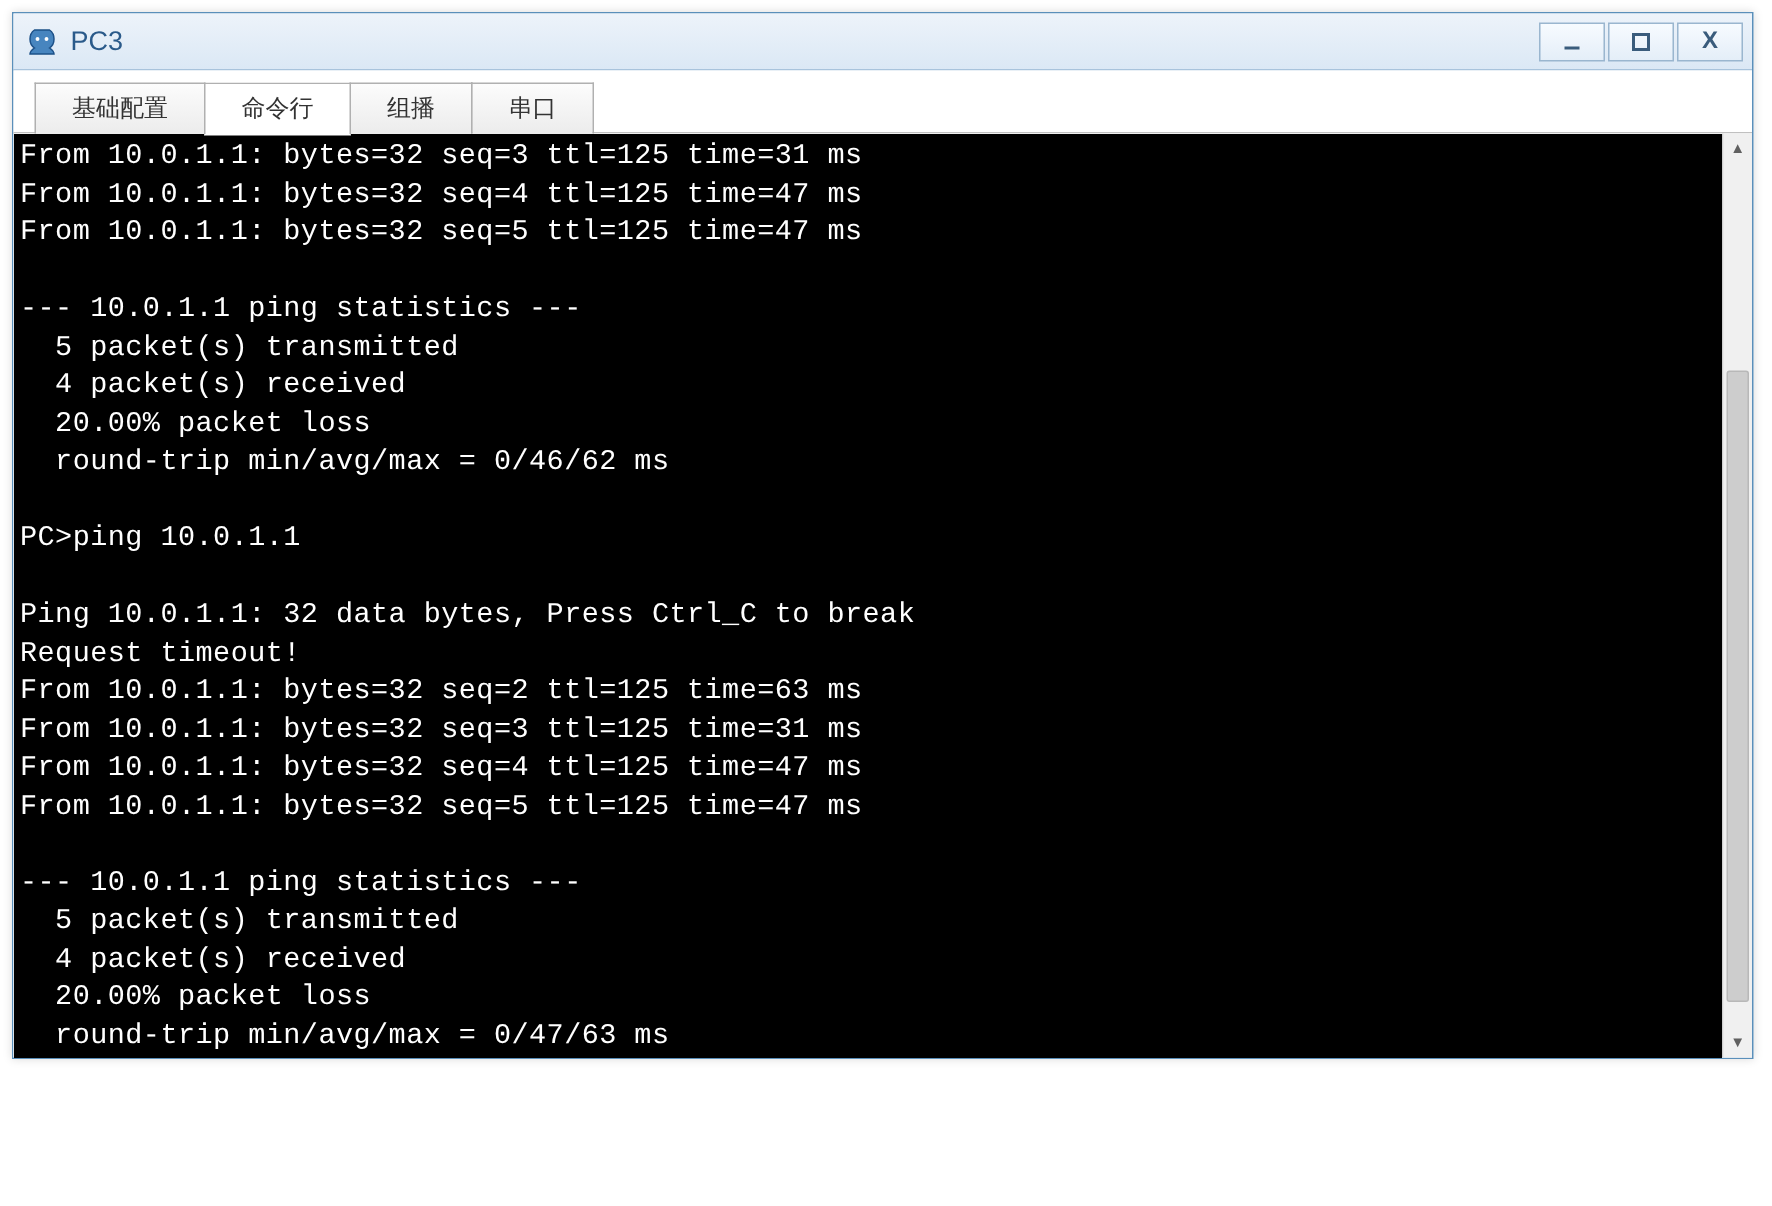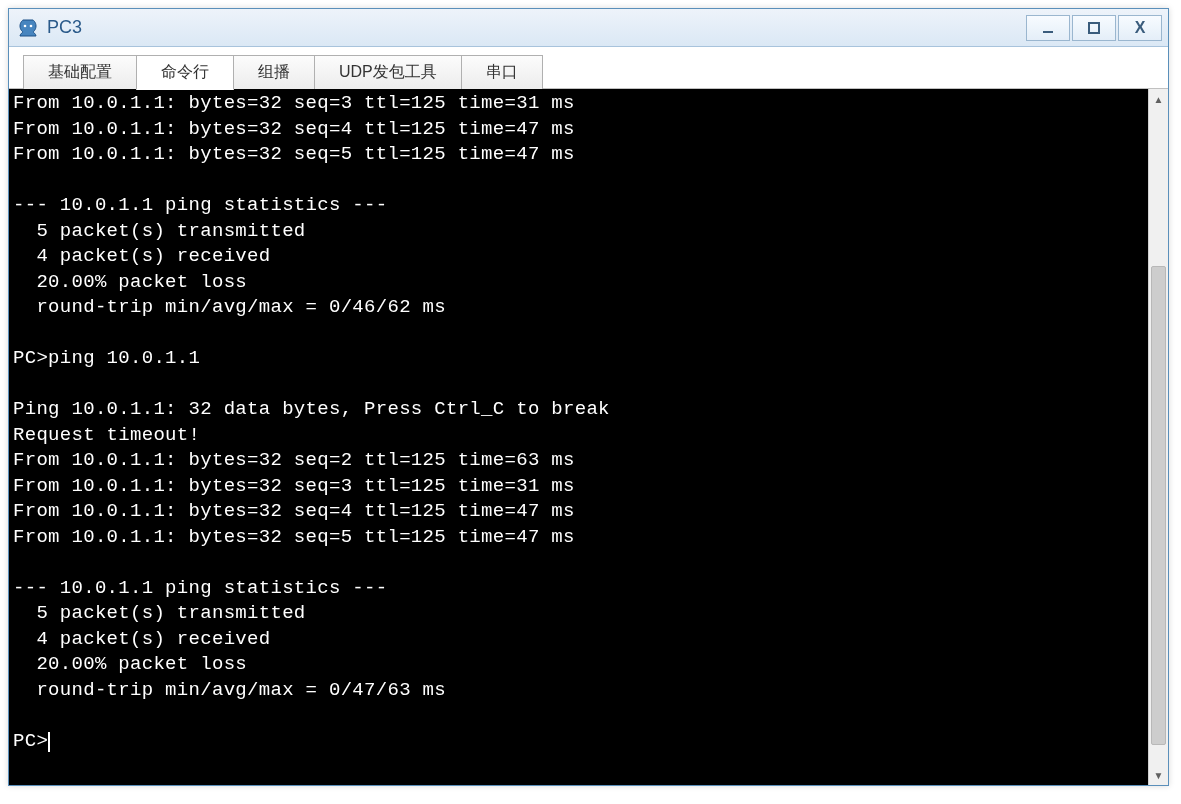--- a/index.html
+++ b/index.html
@@ -9,21 +9,21 @@
     }
     body {
       font-family: "Microsoft YaHei", "SimSun", Arial, sans-serif;
       background: #ffffff;
       width: 1181px;
       height: 804px;
       overflow: hidden;
     }
     .window {
       width: 1161px;
-      height: 778px;
+      height: 698px;
       margin: 8px;
       border: 1px solid #5a8fba;
       background: #ffffff;
       display: flex;
       flex-direction: column;
       box-shadow: 0 0 6px rgba(0,0,0,0.15);
     }
     .titlebar {
       height: 38px;
       background: linear-gradient(#edf3fa, #dbe8f5);
@@ -194,23 +194,20 @@
     <div class="tab">
         <span>基础配置</span>
       </div>
     <div class="tab active">
         <span>命令行</span>
       </div>
     <div class="tab">
         <span>组播</span>
       </div>
     <div class="tab">
-        <span>UDP发包工具</span>
-      </div>
-    <div class="tab">
         <span>串口</span>
       </div>
   </div>
 
   <div class="terminal-wrap">
     <div class="terminal" id="terminal">From 10.0.1.1: bytes=32 seq=3 ttl=125 time=31 ms
 From 10.0.1.1: bytes=32 seq=4 ttl=125 time=47 ms
 From 10.0.1.1: bytes=32 seq=5 ttl=125 time=47 ms
 
 --- 10.0.1.1 ping statistics ---

